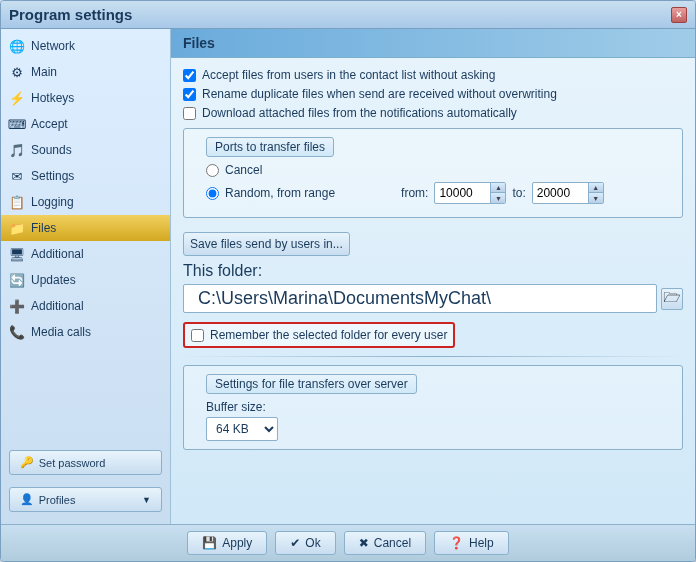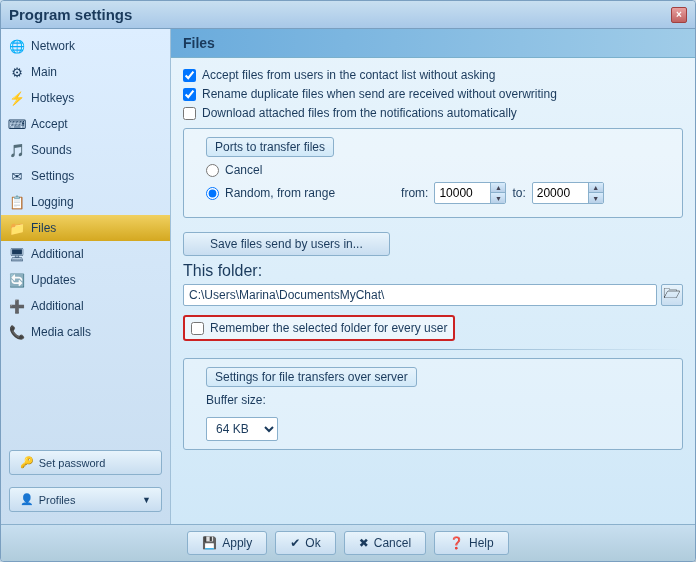--- a/index.html
+++ b/index.html
@@ -233,21 +233,21 @@
       font-size: 7px;
       color: #445;
       line-height: 1;
     }
 
     .spinbox-btn:first-child {
       border-bottom: 1px solid #8ab0cc;
     }
 
     .save-btn {
-      padding: 4px 26px;
+      padding: 4px 6px;
       background: linear-gradient(to bottom, #e8f4fc, #c8ddf0);
       border: 1px solid #8ab0cc;
       border-radius: 3px;
       cursor: pointer;
       font-size: 12px;
       color: #1a3a5c;
       margin: 6px 0;
     }
 
     .folder-row {
@@ -260,22 +260,22 @@
     .folder-label {
       font-size: 16px;
       color: #1a3a5c;
       margin-bottom: 4px;
     }
 
     .folder-input {
       flex: 1;
       border: 1px solid #8ab0cc;
       background: white;
-      padding: 3px 5px;
-      font-size: 12px;
+      padding: 3px 14px;
+      font-size: 18px;
       border-radius: 2px;
       color: #1a3a5c;
     }
 
     .folder-browse-btn {
       width: 22px;
       height: 22px;
       background: linear-gradient(to bottom, #e8f4fc, #c8ddf0);
       border: 1px solid #8ab0cc;
       border-radius: 2px;
@@ -343,21 +343,21 @@
 
     .divider-line {
       height: 1px;
       background: linear-gradient(to right, transparent, #8ab0cc, transparent);
       margin: 4px 0;
     }
 
     .buffer-label {
       font-size: 12px;
       color: #1a3a5c;
-      margin-bottom: 10px;
+      margin-bottom: 3px;
     }
   </style>
 </head>
 <body>
 
 <div class="window">
 
   <div class="titlebar">
     <span class="titlebar-title">Program settings</span>
     <div class="titlebar-close">×</div>

